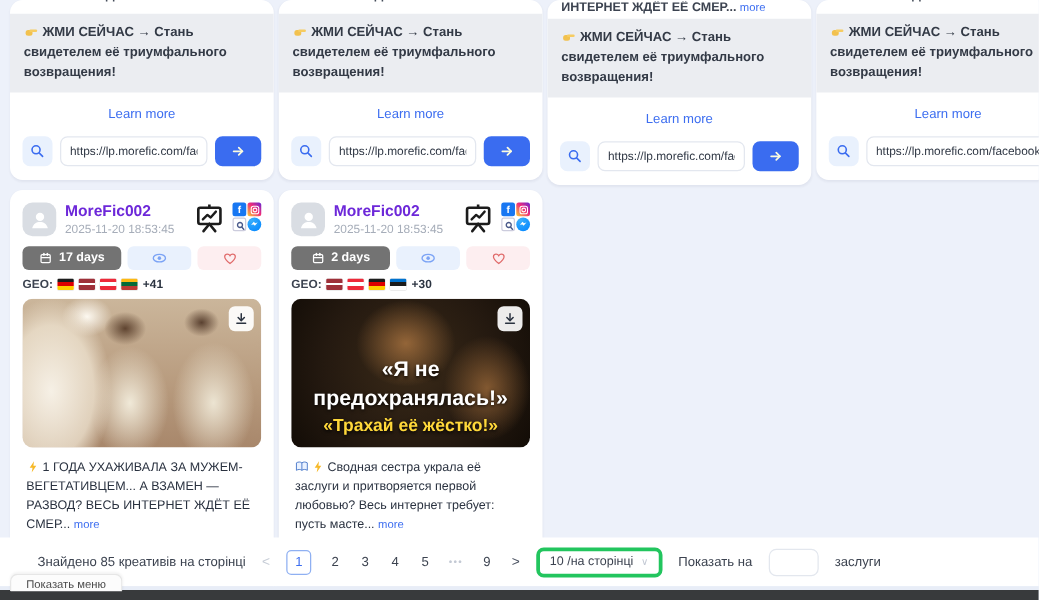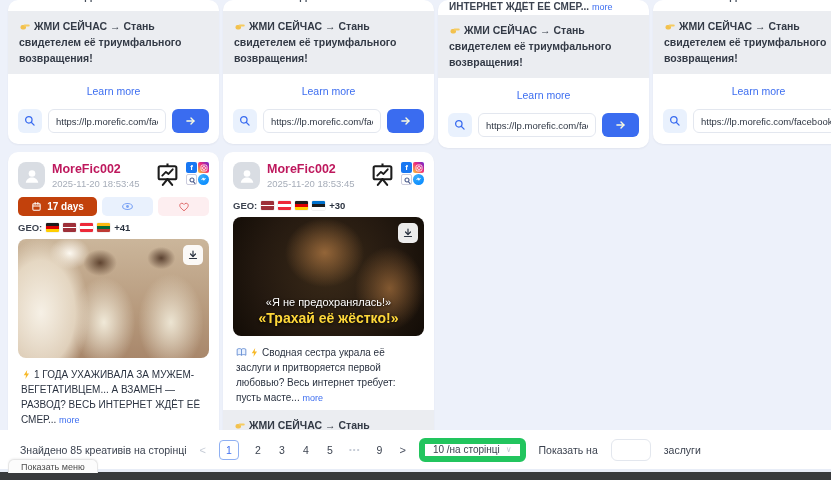--- a/index.html
+++ b/index.html
@@ -30,32 +30,32 @@
   .urlrow { display:flex; align-items:center; gap:6px; padding:0 10px 11px; }
   .chip { width:24px; height:24px; border-radius:6px; background:#e9f1fd; display:flex; align-items:center; justify-content:center; flex:none; cursor:pointer; }
   .urlinput { flex:1; min-width:0; height:24px; border:1px solid #e3e7ef; border-radius:6px; padding:0 7px; font-size:9.5px; color:#2f3744; font-family:inherit; background:#fff; }
   .btn-blue { height:24px; border:none; border-radius:6px; background:#3a6cf0; flex:none; display:flex; align-items:center; justify-content:center; cursor:pointer; }
   .btn-go { width:37px; }
 
   
   .header { display:flex; align-items:flex-start; padding:10px 10px 5px; }
   .avatar { width:27px; height:27px; border-radius:8px; background:#d9dde3; display:flex; align-items:center; justify-content:center; flex:none; }
   .hmeta { margin-left:7px; flex:1; min-width:0; }
-  .pname { font-size:12.5px; font-weight:700; color:#be185d; }
+  .pname { font-size:12.5px; font-weight:700; color:#6d28d9; }
   .ptime { font-size:9.5px; color:#a6adb9; margin-top:2px; }
   .hicons { display:flex; align-items:flex-start; gap:6px; }
   .socgrid { display:grid; grid-template-columns:11px 11px; grid-auto-rows:11px; gap:1px; }
   .soc { width:11px; height:11px; border-radius:2px; display:flex; align-items:center; justify-content:center; font-size:8px; font-weight:700; color:#fff; overflow:hidden; }
   .soc-fb { background:#1877f2; }
   .soc-ig { background:linear-gradient(45deg,#f9ce34,#ee2a7b 55%,#6228d7); }
   .soc-an { background:#fff; border:1px solid #ccd; color:#4a5a8a; }
   .soc-ms { background:radial-gradient(circle at 30% 20%,#39aefc,#0084ff); border-radius:50%; }
 
   .btnrow { display:flex; gap:5px; padding:3px 10px 0; }
-  .days-btn { flex:1.55; height:19px; background:#c2410c; border:none; border-radius:5px; color:#fff; font-size:10px; font-weight:600; display:flex; align-items:center; justify-content:center; gap:5px; cursor:pointer; font-family:inherit; }
+  .days-btn { flex:1.55; height:19px; background:#737373; border:none; border-radius:5px; color:#fff; font-size:10px; font-weight:600; display:flex; align-items:center; justify-content:center; gap:5px; cursor:pointer; font-family:inherit; }
   .eye-btn { flex:1; height:19px; background:#e9f1fd; border:none; border-radius:5px; display:flex; align-items:center; justify-content:center; cursor:pointer; }
   .heart-btn { flex:1; height:19px; background:#fdeef0; border:none; border-radius:5px; display:flex; align-items:center; justify-content:center; cursor:pointer; }
 
   .georow { display:flex; align-items:center; gap:4px; padding:6px 10px 4px; font-size:9.5px; font-weight:700; color:#3c4350; }
   .flags { display:flex; gap:4px; align-items:center; }
   .flag { width:13px; height:9px; border-radius:1px; display:inline-block; box-shadow:0 0 0 .5px rgba(0,0,0,.10); }
   .flag-germany   { background:linear-gradient(#1c1c1c 33%, #d00 33% 66%, #ffce00 66%); }
   .flag-latvia    { background:linear-gradient(#9e3039 40%, #fff 40% 60%, #9e3039 60%); }
   .flag-austria   { background:linear-gradient(#ed2939 33%, #fff 33% 66%, #ed2939 66%); }
   .flag-lithuania { background:linear-gradient(#fdb913 33%, #046a38 33% 66%, #be3a34 66%); }
@@ -70,37 +70,37 @@
     radial-gradient(ellipse 20px 16px at 75% 16%, #5a4130, rgba(90,65,48,0) 70%),
     radial-gradient(ellipse 42px 62px at 80% 70%, #ece4d2, rgba(236,228,210,0) 78%),
     radial-gradient(ellipse 28px 22px at 27% 12%, #fdf9f1, rgba(255,255,255,0) 72%),
     linear-gradient(180deg,#cbb69b,#b79a7d 60%,#a8876b); }
   .img2 { background:
     radial-gradient(ellipse 55px 48px at 48% 30%, rgba(158,108,60,.9), rgba(158,108,60,0) 72%),
     radial-gradient(ellipse 48px 58px at 82% 60%, rgba(146,99,54,.85), rgba(146,99,54,0) 72%),
     radial-gradient(circle at 50% 45%, #3a2a18 0%, #241910 60%, #120c06 100%); }
   .dlchip { position:absolute; top:6px; right:6px; width:20px; height:20px; border-radius:5px; background:rgba(255,255,255,.92); display:flex; align-items:center; justify-content:center; cursor:pointer; }
   .ovl { position:absolute; left:0; right:0; bottom:8px; text-align:center; line-height:1.35; }
-  .ovl-l1 { font-size:11px; font-weight:400; color:#fff; text-shadow:0 1px 3px rgba(0,0,0,.9); }
+  .ovl-l1 { font-size:17px; font-weight:700; color:#fff; text-shadow:0 1px 3px rgba(0,0,0,.9); }
   .ovl-l2 { font-size:14px; font-weight:700; color:#ffd83a; text-shadow:0 1px 3px rgba(0,0,0,.9); }
   .ovl-l1:empty,.ovl-l2:empty { display:none; }
 
   .bodytext { padding:9px 13px 4px; font-size:10px; line-height:1.5; color:#2a3240; }
   .b-icon { display:inline-block; vertical-align:-2px; margin-right:2px; }
 
   
-  .pagebar { position:absolute; left:0; top:430px; width:831px; height:39px; background:#fff; display:flex; align-items:center; padding-left:20px; gap:13px; font-size:10.5px; color:#3c4350; }
+  .pagebar { position:absolute; left:0; top:430px; width:831px; height:39px; background:#fff; display:flex; align-items:center; padding-left:30px; gap:13px; font-size:10.5px; color:#3c4350; }
   .found { color:#3c4350; }
   .pg-prev { color:#c6ccd6; font-size:11px; cursor:pointer; }
   .pg-next { color:#4a5160; font-size:11px; cursor:pointer; margin-left:2px; }
   .pages { display:flex; align-items:center; gap:14px; }
   .page { cursor:pointer; color:#3c4350; min-width:10px; text-align:center; }
   .page.active { border:1px solid #8fb0f2; color:#3d6ef0; border-radius:4px; width:20px; height:20px; line-height:18px; background:#fff; }
   .page.dots { color:#c3c9d4; font-size:8px; letter-spacing:1px; cursor:default; }
-  .psize { display:flex; align-items:center; gap:6px; border:6px solid #22c55e; border-radius:6px; padding:3px 8px; height:24px; cursor:pointer; color:#3c4350; font-size:10px; }
+  .psize { display:flex; align-items:center; gap:6px; border:3px solid #22c55e; border-radius:6px; padding:3px 8px; height:24px; cursor:pointer; color:#3c4350; font-size:10px; }
   .psize .chev { color:#c3c9d4; font-size:8px; }
   .goto-input { width:40px; height:22px; border:1px solid #e3e7ee; border-radius:6px; background:#fff; }
 
   
   .bottom-strip { position:absolute; left:0; top:469px; width:831px; height:3px; background:#e8edf7; }
   .bottom-bar { position:absolute; left:0; top:472px; width:831px; height:8px; background:#383a3c; }
   .menu-tab { position:absolute; left:8px; top:459px; height:14px; padding:0 12px; background:#fcfcfc; border:1px solid #e6e6e6; border-bottom:none; border-radius:6px 6px 0 0; font-size:9px; color:#4b4b4b; display:flex; align-items:center; cursor:pointer; box-shadow:0 -1px 2px rgba(0,0,0,.05); }
 
   svg { display:block; }
 </style>
@@ -336,20 +336,38 @@
                   <use href="#i-an"></use>
                 </svg>
               </span>
             <span class="soc soc-ms">
                 <svg width="9" height="9" viewBox="0 0 24 24">
                   <use href="#i-msbolt"></use>
                 </svg>
               </span>
           </span>
         </div>
+      </div>
+      <div class="btnrow">
+        <button class="days-btn">
+            <svg width="11" height="11" viewBox="0 0 24 24">
+              <use href="#i-calendar"></use>
+            </svg>
+            <span>2 days</span>
+          </button>
+        <button class="eye-btn">
+            <svg width="13" height="13" viewBox="0 0 24 24">
+              <use href="#i-eye"></use>
+            </svg>
+          </button>
+        <button class="heart-btn">
+            <svg width="12" height="12" viewBox="0 0 24 24">
+              <use href="#i-heart"></use>
+            </svg>
+          </button>
       </div>
       <div class="georow">
         <span>GEO:</span>
         <span class="flags">
             <span class="flag flag-latvia"></span>
             <span class="flag flag-austria"></span>
             <span class="flag flag-germany"></span>
             <span class="flag flag-estonia"></span>
           </span>
         <span class="geo-more">+30</span>

